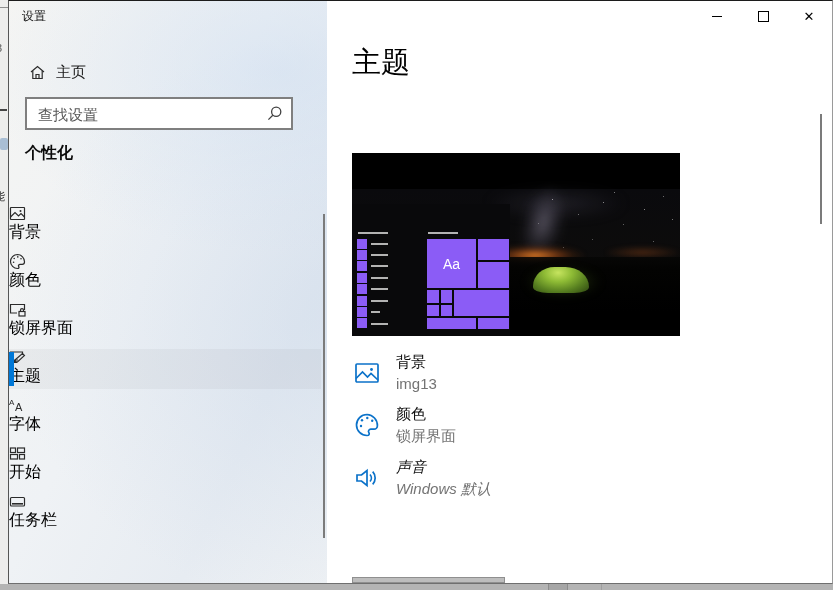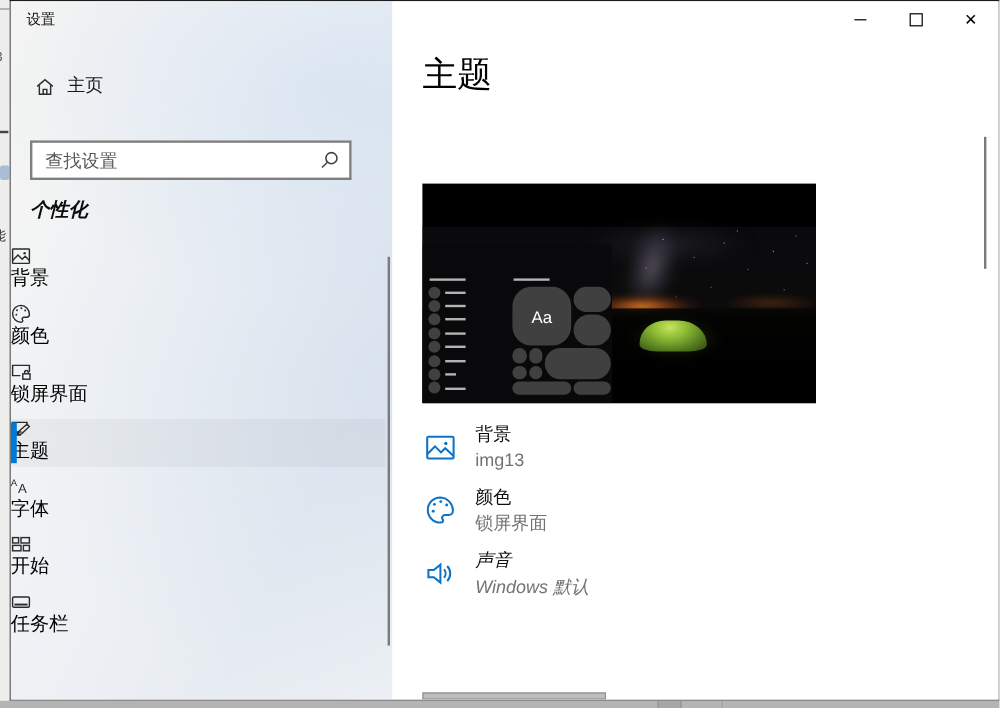--- a/index.html
+++ b/index.html
@@ -27,27 +27,27 @@
   #sidebar{left:0;top:0;width:318px;height:100%;
     background:
       radial-gradient(420px 260px at 85% 12%, rgba(205,221,240,.55), rgba(205,221,240,0) 70%),
       radial-gradient(500px 420px at 110% 55%, rgba(196,212,232,.45), rgba(196,212,232,0) 70%),
       linear-gradient(115deg,#f5f5f3 0%,#eff2f5 45%,#e7ecf2 75%,#eef1f4 100%);}
   #app-title{left:13px;top:7px;font-size:12px;color:#111;}
   .side-row{position:absolute;left:0;width:312px;height:40px;cursor:default;}
   .side-row .ric{position:absolute;left:20px;top:12px;width:17px;height:17px;}
   .side-row .rlabel{position:absolute;left:47px;top:0;line-height:40px;font-size:15px;color:#191919;}
   #home-row{top:51px;}
-  #search-box{left:16px;top:116px;width:268px;height:33px;box-sizing:border-box;
+  #search-box{left:16px;top:96px;width:268px;height:33px;box-sizing:border-box;
       background:#fff;border:2px solid #7f7f7f;}
   #search-input{position:absolute;left:9px;top:1px;width:240px;height:27px;border:0;outline:0;
       font-size:15px;color:#333;background:transparent;font-family:inherit;}
   #search-input::placeholder{color:#575757;opacity:1;}
   #search-glyph{position:absolute;right:8px;top:6px;width:17px;height:17px;}
-  #personalization-header{left:16px;top:164px;font-size:16px;font-weight:bold;color:#0b0b0b;font-style:italic;}
+  #personalization-header{left:16px;top:142px;font-size:16px;font-weight:bold;color:#0b0b0b;}
   .nav-row{position:absolute;left:0;width:312px;height:40px;}
   .nav-row .accent{position:absolute;left:0;top:3px;width:5px;height:34px;background:#0078d7;display:none;}
   .nav-row.sel .accent{display:block;}
   .nav-row.sel{background:rgba(0,0,0,0.035);}
   #side-scroll{left:314px;top:213px;width:2px;height:324px;background:#7b7b7b;}
 
   
   #controls{right:0;top:0;height:30px;display:flex;}
   .ctl{width:46px;height:30px;display:flex;align-items:center;justify-content:center;}
   .min-glyph{width:10px;height:1px;background:#000;}
@@ -80,21 +80,21 @@
       background:radial-gradient(closest-side,rgba(152,72,26,.42),transparent 92%);}
   .p-ground{left:0;top:104px;right:0;bottom:0;
       background:linear-gradient(180deg,rgba(6,6,5,.88),#030302 12px,#000 70%);}
   .p-tentglow{left:168px;top:114px;width:86px;height:30px;filter:blur(6px);
       background:radial-gradient(closest-side,rgba(112,162,42,.42),transparent 88%);}
   .p-tent{left:181px;top:114px;width:56px;height:26px;
       border-radius:50% 55% 35% 35% / 95% 100% 30% 30%;
       background:radial-gradient(ellipse at 45% 22%,#c6e45f 0%,#8ebb35 32%,#577f20 66%,#2c4410 100%);}
   
   #start-mock{left:0;top:51px;width:158px;height:132px;background:rgba(9,9,11,.97);}
-  #start-mock .t{position:absolute;background:#404040;border-radius:16px;}
+  #start-mock .t{position:absolute;background:#8b5cf6;}
   #start-mock .ln{position:absolute;background:#b3b3b3;height:2px;}
   #big-tile{left:75px;top:35px;width:49px;height:49px;color:#fff;font-size:14px;
       display:flex;align-items:center;justify-content:center;}
 
   
   .qlink{position:absolute;left:25px;width:300px;height:46px;}
   .qlink .qicon{position:absolute;left:2px;top:9px;width:26px;height:26px;}
   .qlink .qtitle{position:absolute;left:44px;top:2px;font-size:15px;color:#0f0f0f;}
   .qlink .qvalue{position:absolute;left:44px;top:24px;font-size:15px;color:#737373;}
 

